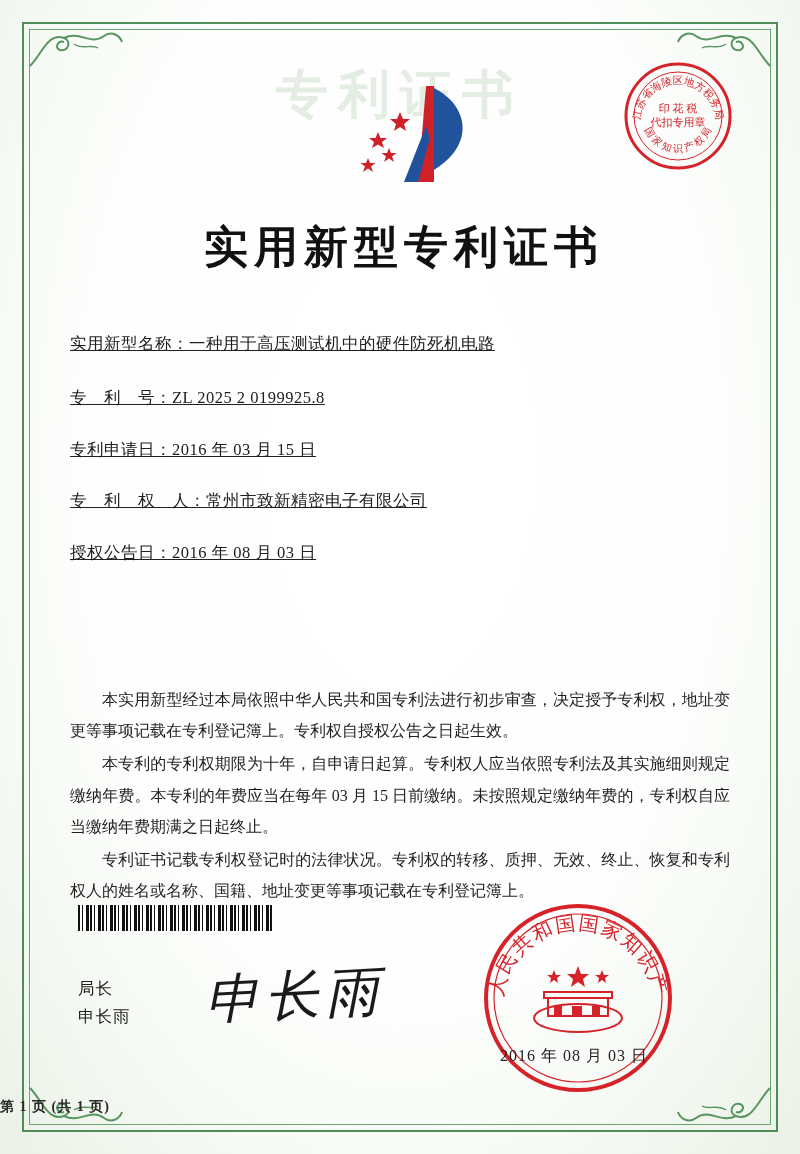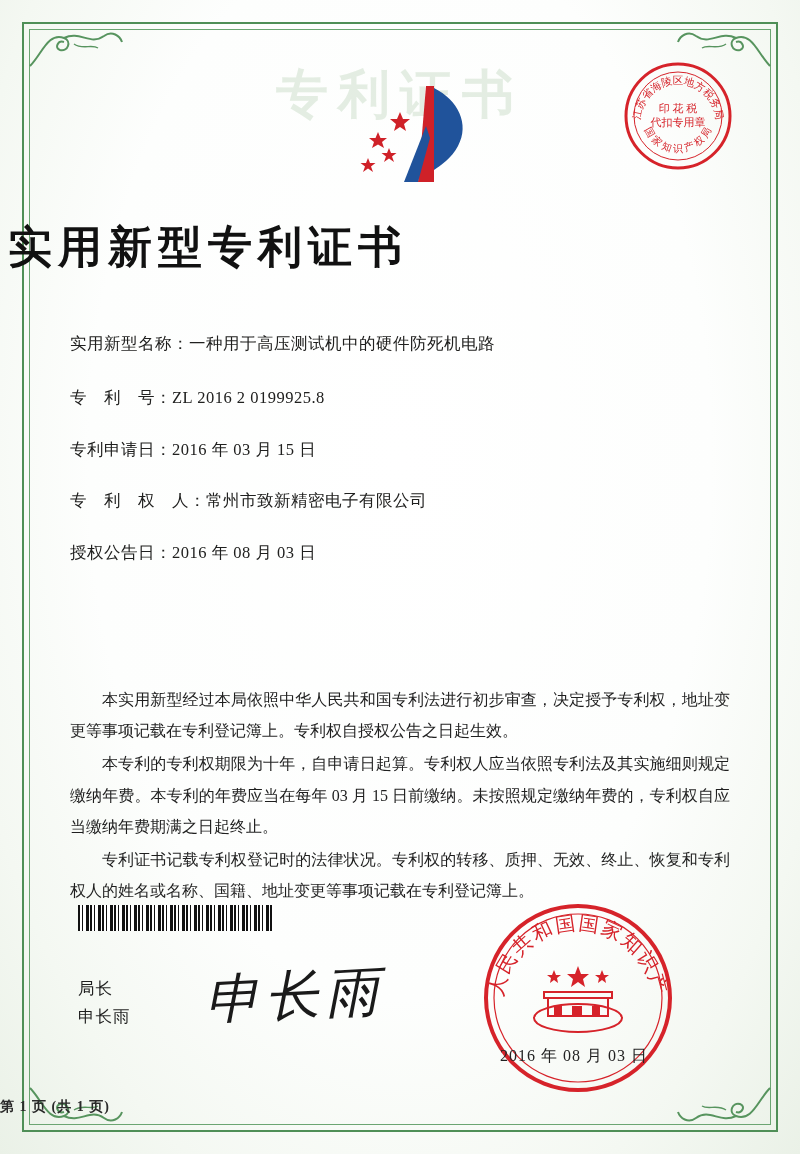--- a/index.html
+++ b/index.html
@@ -100,41 +100,42 @@
     right: 66px;
     top: 60px;
     width: 112px;
     height: 112px;
   }
 
   .title {
     position: absolute;
     left: 0; right: 0;
     top: 218px;
-    text-align: left;
+    text-align: center;
     font-size: 44px;
     font-weight: bold;
     letter-spacing: 6px;
     color: #111;
     font-family: "Liberation Serif", "DejaVu Serif", serif;
     padding-left: 8px;
   }
 
   .fields {
     position: absolute;
     left: 70px;
     top: 334px;
     width: 660px;
     color: #20201f;
     font-size: 16.5px;
   }
   .field-row {
     margin-bottom: 32px;
     white-space: nowrap;
     line-height: 1.2;
+    text-decoration: underline;
   }
   .field-row .lbl { letter-spacing: 0.5px; }
   .field-row .val { letter-spacing: 0.5px; }
   .field-row.title-row { margin-bottom: 34px; }
 
   .body-text {
     position: absolute;
     left: 70px;
     top: 684px;
     width: 660px;
@@ -287,21 +288,21 @@
     </svg>
   </div>
 
   <div class="title">实用新型专利证书</div>
 
   <div class="fields">
     <div class="field-row title-row">
       <span class="lbl">实用新型名称：</span><span class="val">一种用于高压测试机中的硬件防死机电路</span>
     </div>
     <div class="field-row">
-      <span class="lbl">专　利　号：</span><span class="val">ZL 2016 2 0199925.8</span>
+      <span class="lbl">专　利　号：</span><span class="val">ZL 2025 2 0199925.8</span>
     </div>
     <div class="field-row">
       <span class="lbl">专利申请日：</span><span class="val">2016 年 03 月 15 日</span>
     </div>
     <div class="field-row">
       <span class="lbl">专　利　权　人：</span><span class="val">常州市致新精密电子有限公司</span>
     </div>
     <div class="field-row">
       <span class="lbl">授权公告日：</span><span class="val">2016 年 08 月 03 日</span>
     </div>

